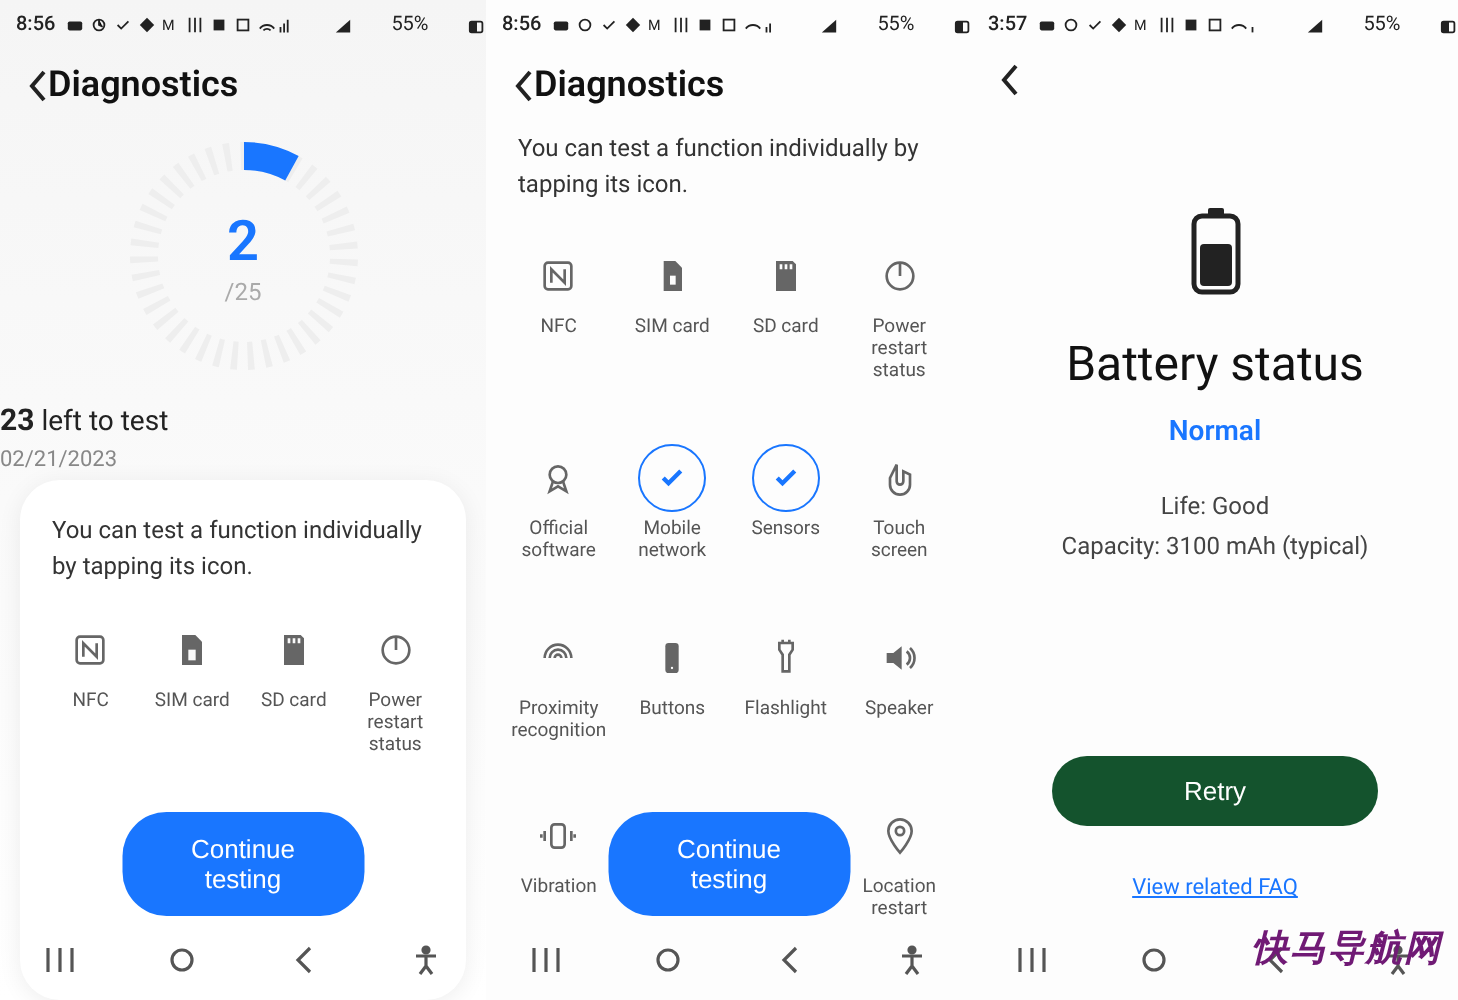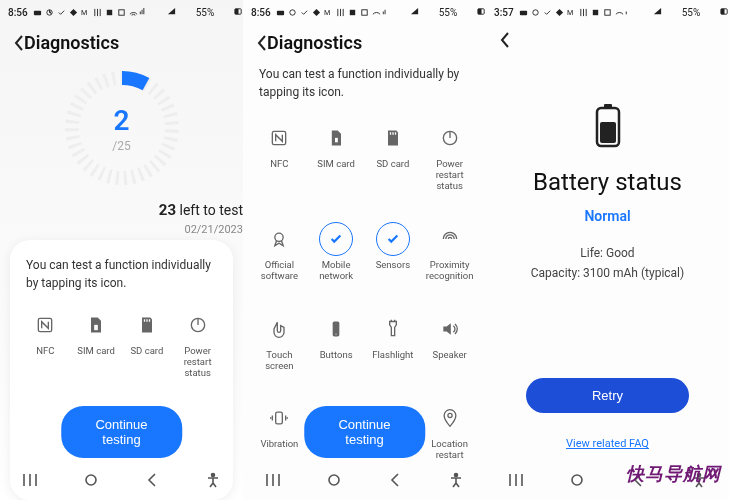--- a/index.html
+++ b/index.html
@@ -13,38 +13,38 @@
 }
 .container { display: flex; width: 100%; height: 100%; }
 .screen { width: 243px; height: 100%; position: relative; background: #fafafa; display: flex; flex-direction: column; }
 .screen1 { background: linear-gradient(#f5f5f5, #fff); }
 .screen2 { background: #fdfdfd; }
 .screen3 { background: #fdfdfd; }
 
 
 .status-bar { height: 22px; display: flex; align-items: center; justify-content: space-between; padding: 2px 8px 0; font-size: 10px; color: #222; }
 .status-left { display: flex; align-items: center; gap: 3px; }
-.status-right { display: flex; align-items: flex-start; gap: 20px; }
+.status-right { display: flex; align-items: flex-end; gap: 20px; }
 .status-time { font-weight: 500; margin-right: 2px; }
 .status-ic { width: 9px; height: 9px; }
 
 
 .header { display: flex; align-items: center; padding: 10px 14px 12px; }
 .back-btn { width: 10px; height: 16px; cursor: pointer; }
 .header-title { font-size: 18px; font-weight: 600; color: #111; }
 
 
 .circle-wrap { display: flex; justify-content: center; padding: 4px 0 0; }
 .progress-ring { position: relative; width: 118px; height: 118px; }
 .ring-svg { position: absolute; inset: 0; transform: rotate(-90deg); }
 .ring-center { position: absolute; inset: 0; display: flex; flex-direction: column; align-items: center; justify-content: center; }
 .ring-num { font-size: 28px; font-weight: 600; color: #1976ff; }
 .ring-den { font-size: 12px; color: #aaa; margin-top: 2px; }
 
-.left-test { text-align: right; margin-top: 14px; }
+.left-test { text-align: left; margin-top: 14px; }
 .left-test-line { font-size: 14px; color: #222; }
 .left-test-line b { font-weight: 700; font-size: 15px; }
 .left-date { font-size: 11px; color: #888; margin-top: 4px; }
 
 .status-row { display: flex; justify-content: space-around; padding: 18px 12px 14px; font-size: 12px; color: #555; }
 .status-row .val-blue { color: #1976ff; font-weight: 700; font-size: 15px; margin-left: 4px; }
 .status-row .val-gray { color: #bbb; font-weight: 700; font-size: 15px; margin-left: 4px; }
 
 
 .card { background: #fff; border-radius: 20px; margin: 4px 10px 0; padding: 16px 12px 0; box-shadow: 0 2px 12px rgba(0,0,0,0.07); flex: 1; }
@@ -70,21 +70,21 @@
 
 
 .s3-body { flex: 1; display: flex; flex-direction: column; align-items: center; padding-top: 44px; }
 .battery-icon { width: 30px; height: 44px; margin-bottom: 20px; }
 .s3-title { font-size: 24px; color: #111; font-weight: 400; }
 .s3-status { font-size: 14px; color: #1976ff; font-weight: 600; margin-top: 12px; }
 .s3-info { font-size: 12px; color: #444; margin-top: 22px; }
 .s3-info2 { font-size: 12px; color: #444; margin-top: 6px; }
 .s3-link { font-size: 11px; color: #1976ff; text-decoration: underline; margin-top: 24px; cursor: pointer; }
 .s3-btn-wrap { margin-top: 98px; width: 100%; padding: 0 40px; }
-.s3-btn { width: 100%; background: #1d4ed8; color: #fff; border: none; border-radius: 22px; padding: 10px 0; font-size: 13px; font-weight: 500; cursor: pointer; }
+.s3-btn { width: 100%; background: #14532d; color: #fff; border: none; border-radius: 22px; padding: 10px 0; font-size: 13px; font-weight: 500; cursor: pointer; }
 
 
 .watermark { position: absolute; bottom: 14px; right: 8px; font-size: 18px; font-weight: 700; color: #701a75; letter-spacing: 1px; font-style: italic; }
 </style>
 </head>
 <body>
 
 <div class="container">
 
   <div class="screen screen1">
@@ -336,32 +336,32 @@
             <div class="checked-circle">
               <svg viewBox="0 0 16 16">
                 <path d="M3 8l3 3 7-7"></path>
               </svg>
             </div>
             <div class="icon-label">Sensors</div>
           </div>
           <div class="icon-item">
             <div class="icon-box">
               <svg class="icon-svg" viewBox="0 0 24 24">
+                <path d="M10 4v10a2 2 0 004 0V8l4 2v6a6 6 0 01-12 0v-4z"></path>
+              </svg>
+            </div>
+            <div class="icon-label">Touch screen</div>
+          </div>
+          <div class="icon-item">
+            <div class="icon-box">
+              <svg class="icon-svg" viewBox="0 0 24 24">
                 <path d="M4 12a8 8 0 0116 0M7 12a5 5 0 0110 0M10 12a2 2 0 014 0"></path>
               </svg>
             </div>
             <div class="icon-label">Proximity recognition</div>
-          </div>
-          <div class="icon-item">
-            <div class="icon-box">
-              <svg class="icon-svg" viewBox="0 0 24 24">
-                <path d="M10 4v10a2 2 0 004 0V8l4 2v6a6 6 0 01-12 0v-4z"></path>
-              </svg>
-            </div>
-            <div class="icon-label">Touch screen</div>
           </div>
           <div class="icon-item">
             <div class="icon-box">
               <svg class="icon-svg" viewBox="0 0 24 24">
                 <rect x="8" y="3" width="8" height="18" rx="2" fill="#666" stroke="none"></rect>
                 <circle cx="12" cy="18" r="1.5" fill="#fdfdfd"></circle>
               </svg>
             </div>
             <div class="icon-label">Buttons</div>
           </div>

